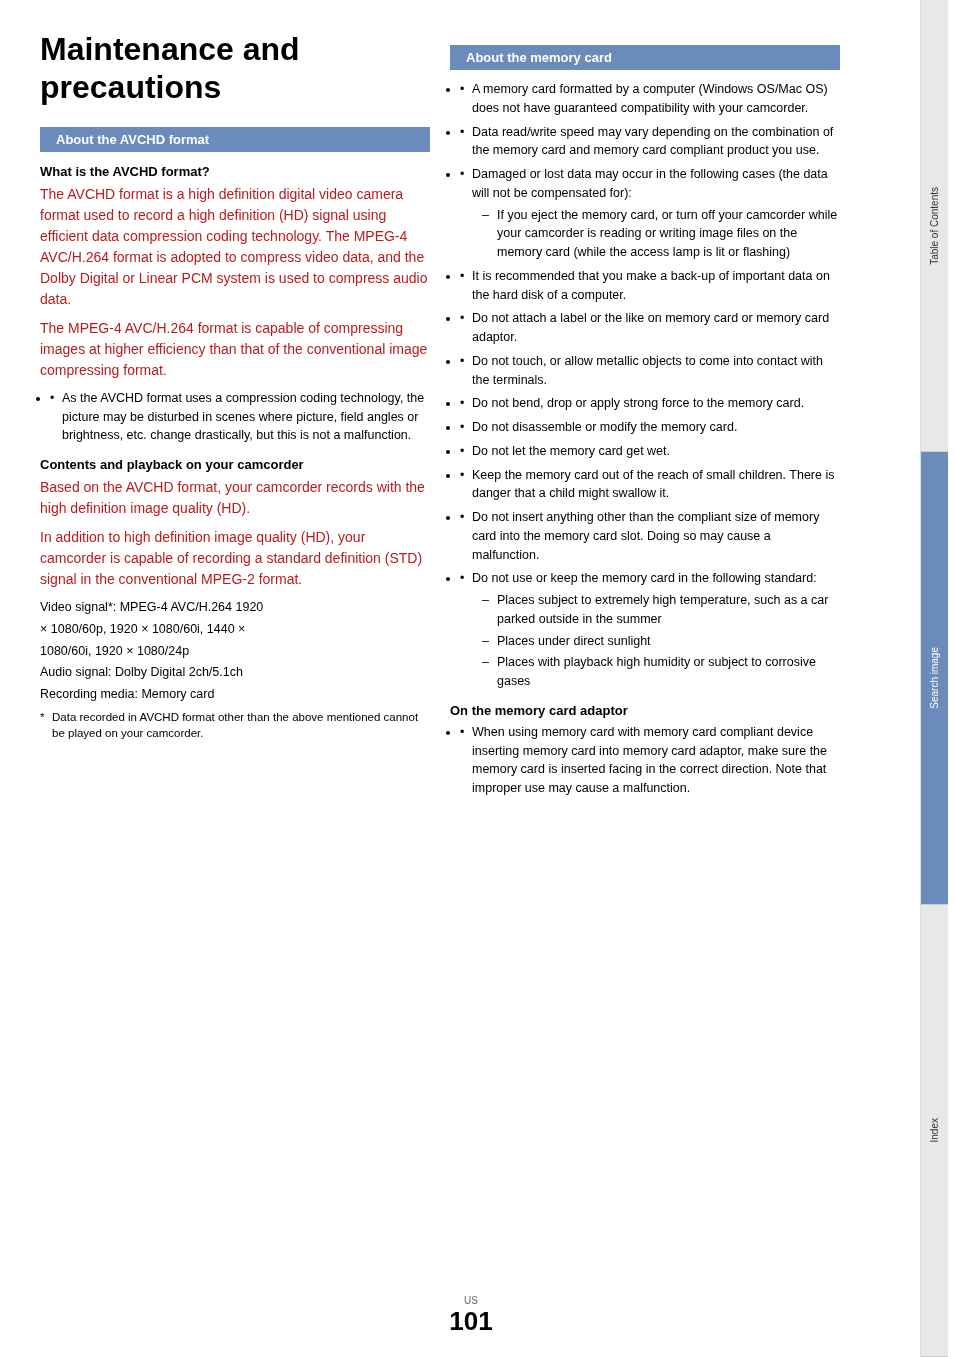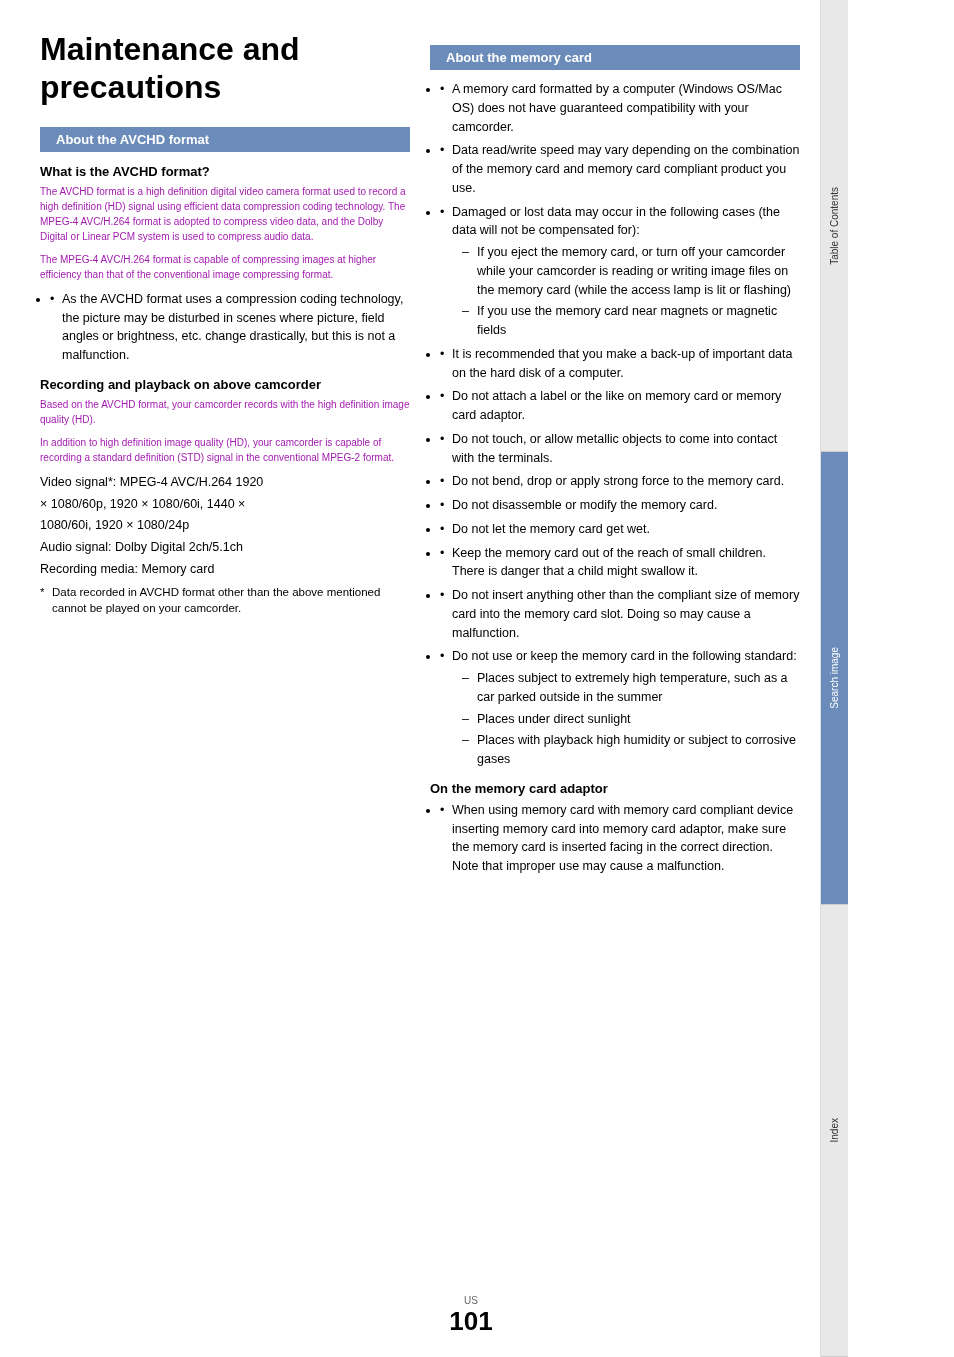--- a/index.html
+++ b/index.html
@@ -8,21 +8,21 @@
       font-size: 13px;
       background: #fff;
       color: #000;
       width: 954px;
       min-height: 1357px;
       position: relative;
     }
 
     .page-container {
       display: flex;
-      width: 848px;
+      width: 948px;
       min-height: 1357px;
     }
 
     .main-content {
       flex: 1;
       padding: 30px 20px 50px 40px;
       display: flex;
       gap: 20px;
     }
 
@@ -56,24 +56,24 @@
 
     .subsection-title {
       font-size: 13px;
       font-weight: bold;
       margin-bottom: 5px;
       margin-top: 12px;
       color: #000;
     }
 
     .body-text {
-      font-size: 10px;
+      font-size: 14px;
       line-height: 1.5;
       margin-bottom: 8px;
-      color: #a21caf;
+      color: #b91c1c;
     }
 
     .bullet-list {
       margin-left: 10px;
       margin-bottom: 8px;
     }
 
     .bullet-item {
       font-size: 12.5px;
       line-height: 1.5;
@@ -201,21 +201,21 @@
       <div class="subsection-title">What is the AVCHD format?</div>
 
       <p class="body-text">The AVCHD format is a high definition digital video camera format used to record a high definition (HD) signal using efficient data compression coding technology. The MPEG-4 AVC/H.264 format is adopted to compress video data, and the Dolby Digital or Linear PCM system is used to compress audio data.</p>
 
       <p class="body-text">The MPEG-4 AVC/H.264 format is capable of compressing images at higher efficiency than that of the conventional image compressing format.</p>
 
       <ul class="bullet-list">
         <li class="bullet-item">As the AVCHD format uses a compression coding technology, the picture may be disturbed in scenes where picture, field angles or brightness, etc. change drastically, but this is not a malfunction.</li>
       </ul>
 
-      <div class="subsection-title">Recording and playback on above camcorder</div>
+      <div class="subsection-title">Contents and playback on your camcorder</div>
 
       <p class="body-text">Based on the AVCHD format, your camcorder records with the high definition image quality (HD).</p>
 
       <p class="body-text">In addition to high definition image quality (HD), your camcorder is capable of recording a standard definition (STD) signal in the conventional MPEG-2 format.</p>
 
       <div class="signal-line">Video signal*: MPEG-4 AVC/H.264 1920</div>
       <div class="signal-line">× 1080/60p, 1920 × 1080/60i, 1440 ×</div>
       <div class="signal-line">1080/60i, 1920 × 1080/24p</div>
       <div class="signal-line">Audio signal: Dolby Digital 2ch/5.1ch</div>
       <div class="signal-line">Recording media: Memory card</div>
@@ -233,21 +233,20 @@
       <ul class="bullet-list">
 
         <li class="bullet-item">A memory card formatted by a computer (Windows OS/Mac OS) does not have guaranteed compatibility with your camcorder.</li>
 
         <li class="bullet-item">Data read/write speed may vary depending on the combination of the memory card and memory card compliant product you use.</li>
 
         <li class="bullet-item">
           <span>Damaged or lost data may occur in the following cases (the data will not be compensated for):</span>
           <ul style="list-style:none; margin-top:3px;">
             <li class="sub-bullet-item">If you eject the memory card, or turn off your camcorder while your camcorder is reading or writing image files on the memory card (while the access lamp is lit or flashing)</li>
-            <li class="sub-bullet-item">If you use the memory card near magnets or magnetic fields</li>
           </ul>
         </li>
 
         <li class="bullet-item">It is recommended that you make a back-up of important data on the hard disk of a computer.</li>
         <li class="bullet-item">Do not attach a label or the like on memory card or memory card adaptor.</li>
         <li class="bullet-item">Do not touch, or allow metallic objects to come into contact with the terminals.</li>
         <li class="bullet-item">Do not bend, drop or apply strong force to the memory card.</li>
         <li class="bullet-item">Do not disassemble or modify the memory card.</li>
         <li class="bullet-item">Do not let the memory card get wet.</li>
         <li class="bullet-item">Keep the memory card out of the reach of small children. There is danger that a child might swallow it.</li>

